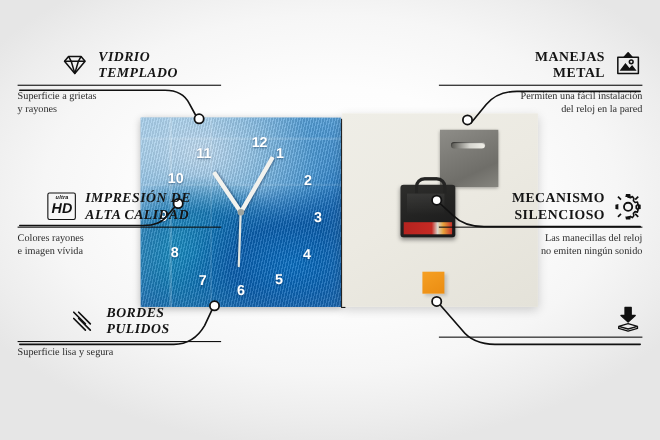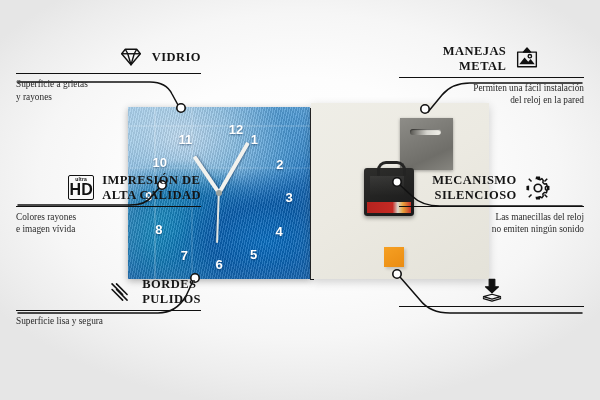--- a/index.html
+++ b/index.html
@@ -93,22 +93,22 @@
     background:linear-gradient(to bottom, rgba(255,255,255,.07), rgba(255,255,255,0));}
   #foam-spacer{
     position:absolute;left:73px;top:144px;width:20px;height:20px;
     background:linear-gradient(150deg,#f6a023,#ea8c12);
     box-shadow:2px 2px 3px rgba(0,0,0,.16);
   }
 
   
   .feature{position:absolute;width:185px;}
   .feature .head{display:flex;align-items:center;gap:8px;}
-  .feature.left .head{justify-content:flex-end;}
-  .feature.right .head{justify-content:center;}
+  .feature.left .head{justify-content:center;font-style:italic;}
+  .feature.right .head{justify-content:flex-end;}
   .feature .title{
     font-family:"Liberation Serif",serif;font-weight:700;
     font-size:12.5px;line-height:1.18;letter-spacing:.45px;
     color:#151515;text-transform:uppercase;
   }
   .feature.left .title{text-align:left;}
   .feature.right .title{text-align:right;}
   .feature .rule{height:1.4px;background:#101010;margin:3px 0 4px 0;}
   .feature .desc{
     font-family:"Liberation Serif",serif;font-size:9.3px;line-height:1.33;color:#2a2a2a;
@@ -117,21 +117,21 @@
   .feature.right .desc{text-align:right;}
   .ico{width:26px;height:26px;flex:0 0 26px;display:block;}
 
   
   .hd-badge{
     width:26px;height:25px;flex:0 0 26px;border:1.6px solid #111;border-radius:2px;
     display:flex;flex-direction:column;align-items:center;justify-content:center;
     font-family:"Liberation Sans",sans-serif;color:#111;box-sizing:border-box;
   }
   .hd-badge .u{font-size:5px;font-weight:700;line-height:1;letter-spacing:.2px;}
-  .hd-badge .d{font-size:16px;font-weight:700;line-height:1.05;letter-spacing:.2px;}
+  .hd-badge .d{font-size:13px;font-weight:700;line-height:1.05;letter-spacing:.2px;}
 
   
   #feat-vidrio{left:16px;top:44px;}
   #feat-impresion{left:16px;top:173px;}
   #feat-bordes{left:16px;top:277px;}
   #feat-manejas{left:399px;top:44px;}
   #feat-mecanismo{left:399px;top:173px;}
   #feat-espaciador{left:399px;top:277px;}
 </style>
 </head>
@@ -204,20 +204,21 @@
     <div class="head">
       <svg class="ico" viewBox="0 0 32 32">
         <g fill="none" stroke="#111" stroke-width="1.7" stroke-linejoin="round">
           <path d="M4.5,12 L9,6.5 L23,6.5 L27.5,12 L16,25.5 Z"></path>
           <path d="M4.5,12 L27.5,12"></path>
           <path d="M9,6.5 L12,12 L16,25.5 L20,12 L23,6.5"></path>
         </g>
       </svg>
       <div class="title">
         <div>VIDRIO</div>
+        <div>TEMPLADO</div>
       </div>
     </div>
     <div class="rule"></div>
     <div class="desc">
       <div>Superficie a grietas</div>
       <div>y rayones</div>
     </div>
   </div>
 
   <div class="feature left" id="feat-impresion">

